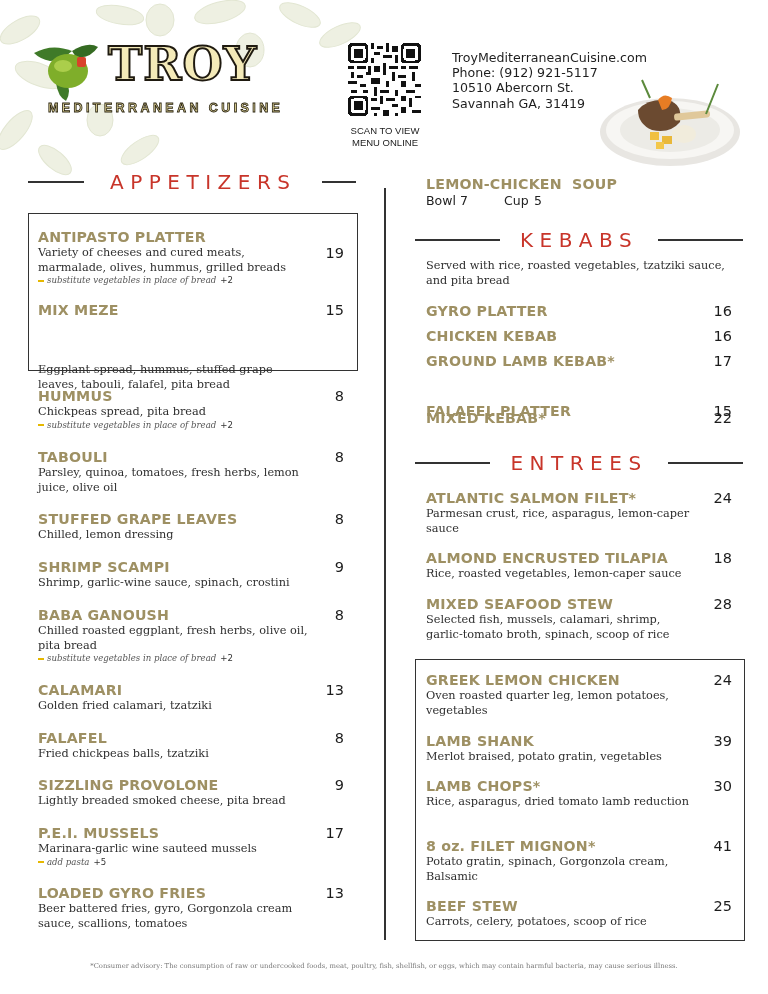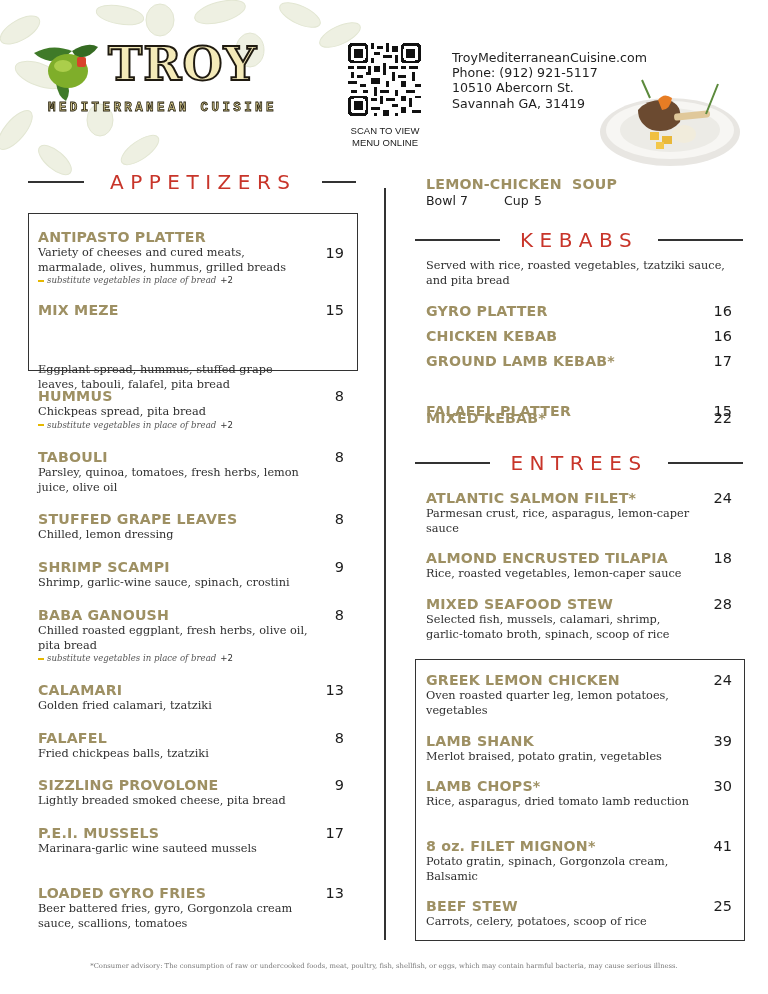--- a/index.html
+++ b/index.html
@@ -5,21 +5,21 @@
   * { box-sizing: border-box; margin: 0; padding: 0; }
   html, body { width: 768px; height: 994px; background: #ffffff; overflow: hidden; }
   body { position: relative; font-family: "DejaVu Serif", serif; color: #333; }
 
   .bg-leaves { position: absolute; left: 0; top: 0; width: 430px; height: 200px; pointer-events: none; }
 
   
   .logo { position: absolute; left: 30px; top: 35px; width: 270px; height: 85px; }
   .logo-olive { position: absolute; left: 2px; top: 4px; width: 72px; height: 62px; }
   .logo-title { position: absolute; left: 78px; top: 6px; font-family: "DejaVu Serif", serif; font-weight: bold; font-size: 46px; letter-spacing: 1px; color: #f4eab8; -webkit-text-stroke: 2px #1f1a10; line-height: 1; }
-  .logo-sub { position: absolute; left: 18px; top: 66px; font-family: Liberation Mono, monospace; font-weight: bold; font-size: 12.5px; letter-spacing: 3.4px; color: #d8cc90; -webkit-text-stroke: 0.8px #2a2412; white-space: nowrap; }
+  .logo-sub { position: absolute; left: 18px; top: 66px; font-family: Liberation Sans, sans-serif; font-weight: bold; font-size: 12.5px; letter-spacing: 3.4px; color: #d8cc90; -webkit-text-stroke: 0.8px #2a2412; white-space: nowrap; }
 
   .qr { position: absolute; left: 348px; top: 43px; width: 73px; height: 73px; }
   .qr-caption { position: absolute; left: 340px; top: 125px; width: 90px; text-align: center; font-family: "Liberation Sans", sans-serif; font-size: 9.5px; line-height: 11.5px; color: #222; }
   .contact { position: absolute; left: 452px; top: 50px; font-family: "DejaVu Sans", sans-serif; font-size: 12.6px; line-height: 15.2px; color: #1e1e1e; }
   .contact div { white-space: nowrap; }
   .dish { position: absolute; left: 598px; top: 70px; width: 145px; height: 100px; }
 
   
   .section-head { position: absolute; display: flex; align-items: center; }
   .section-head .rule { height: 1.5px; background: #333; flex: 1; }
@@ -229,20 +229,21 @@
 <div class="item" style="left:38px; top:777px; width:306px;">
   <div class="item-title">SIZZLING PROVOLONE</div>
   <div class="item-price" style="right:0;">9</div>
   <div class="item-desc">Lightly breaded smoked cheese, pita bread</div>
 </div>
 
 <div class="item" style="left:38px; top:825px; width:306px;">
   <div class="item-title">P.E.I. MUSSELS</div>
   <div class="item-price" style="right:0;">17</div>
   <div class="item-desc">Marinara-garlic wine sauteed mussels</div>
+  <div class="item-note"><span class="dash"></span><span>add pasta</span><span class="extra">+5</span></div>
 </div>
 
 <div class="item" style="left:38px; top:885px; width:306px;">
   <div class="item-title">LOADED GYRO FRIES</div>
   <div class="item-price" style="right:0;">13</div>
   <div class="item-desc" style="width:265px;">Beer battered fries, gyro, Gorgonzola cream sauce, scallions, tomatoes</div>
 </div>
 
 <div class="vdivider"></div>
 

